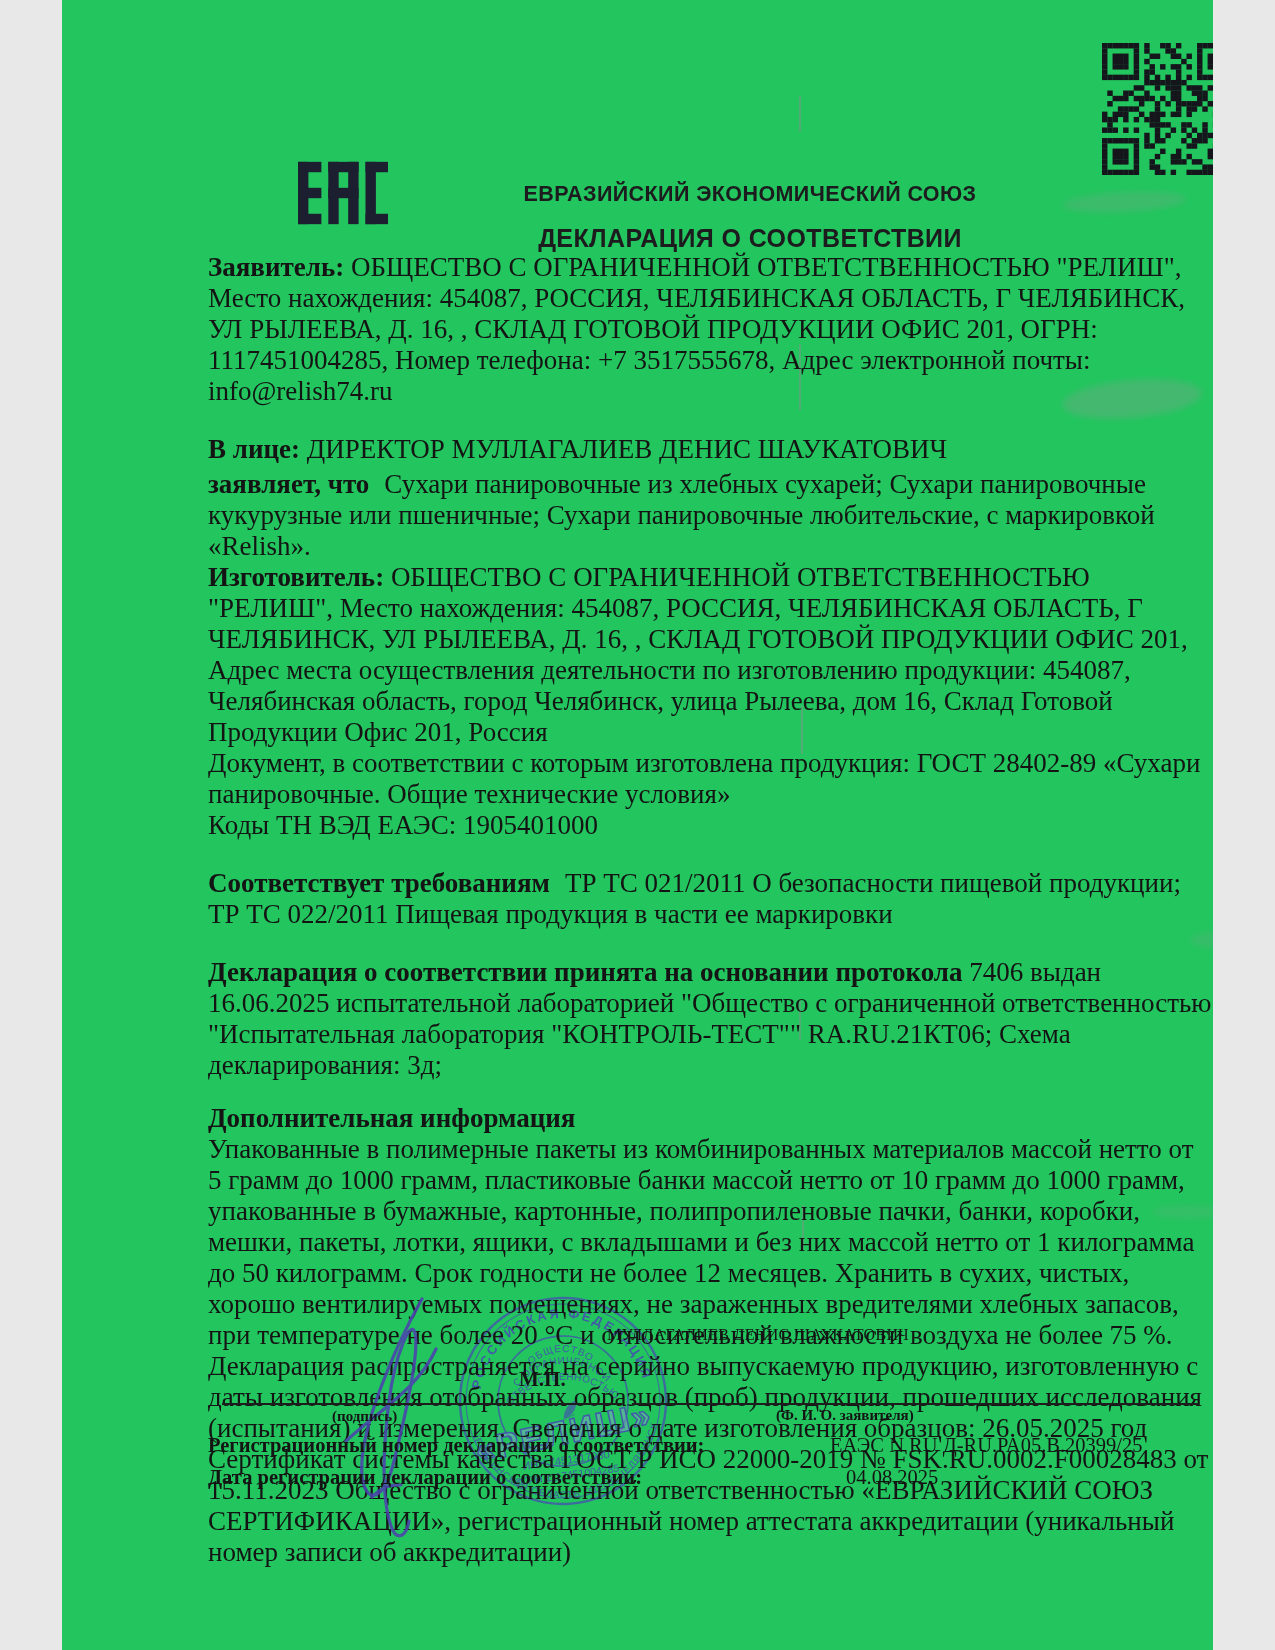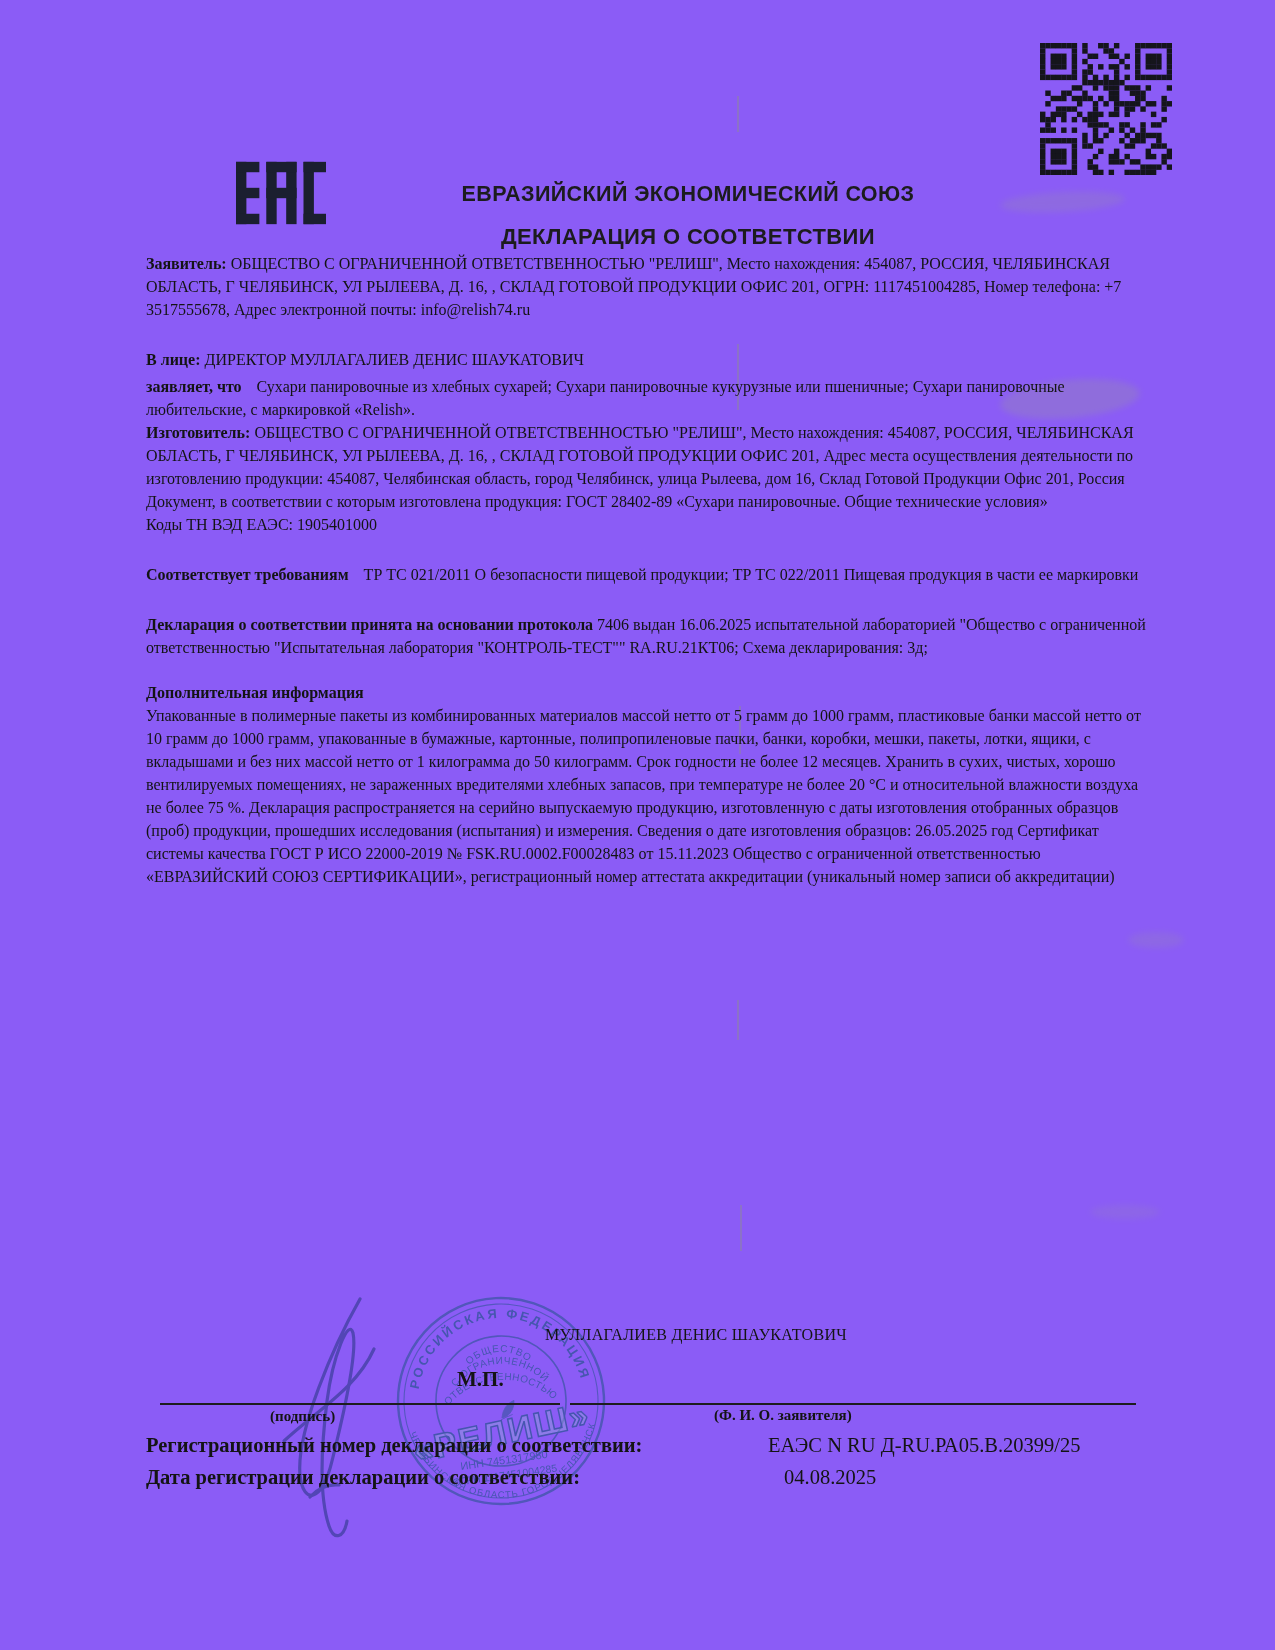--- a/index.html
+++ b/index.html
@@ -1,28 +1,28 @@
 <!DOCTYPE html>
 <html><head>
 <meta charset="utf-8">
 <style>
   html,body{margin:0;padding:0;background:#e8e8e8;}
-  .page{position:relative;width:1275px;height:1650px;background:#8b5cf6;margin:0 auto;overflow:hidden;
+  .page{position:relative;width:1151px;height:1650px;background:#22c55e;margin:0 auto;overflow:hidden;
         font-family:"Liberation Serif","DejaVu Serif",serif;color:#141414;}
   
   .eac-logo{position:absolute;left:236px;top:156px;width:90px;height:74px;}
   .header-titles{position:absolute;left:388px;top:182px;width:600px;text-align:center;
         font-family:"Liberation Sans","DejaVu Sans",sans-serif;font-weight:bold;color:#1c1c1e;}
   .header-titles .t1{font-size:21.5px;letter-spacing:.4px;}
-  .header-titles .t2{font-size:22px;letter-spacing:.4px;margin-top:17px;text-align:center;}
+  .header-titles .t2{font-size:25px;letter-spacing:.4px;margin-top:17px;text-align:center;}
   .qr{position:absolute;left:1040px;top:43px;width:132px;height:132px;}
   .qr svg{width:100%;height:100%;}
   .qr rect{fill:#15151c;}
   
-  .doc-body{position:absolute;left:146px;top:252px;width:1004px;font-size:16px;line-height:23px;z-index:2;}
+  .doc-body{position:absolute;left:146px;top:252px;width:1004px;font-size:27px;line-height:31px;z-index:2;}
   .doc-body p{margin:0;}
   .mb{margin-bottom:27px !important;}
   .mbs{margin-bottom:22px !important;}
   b{font-weight:bold;}
   .lbl-gap{margin-right:15px;}
   
   .abs{position:absolute;}
   .stamp{left:392px;top:1292px;width:218px;height:218px;z-index:1;opacity:.95;}
   .signature{left:260px;top:1291px;width:148px;height:258px;z-index:2;}
   .mp{left:457px;top:1367px;font-size:21px;font-weight:bold;z-index:5;}

